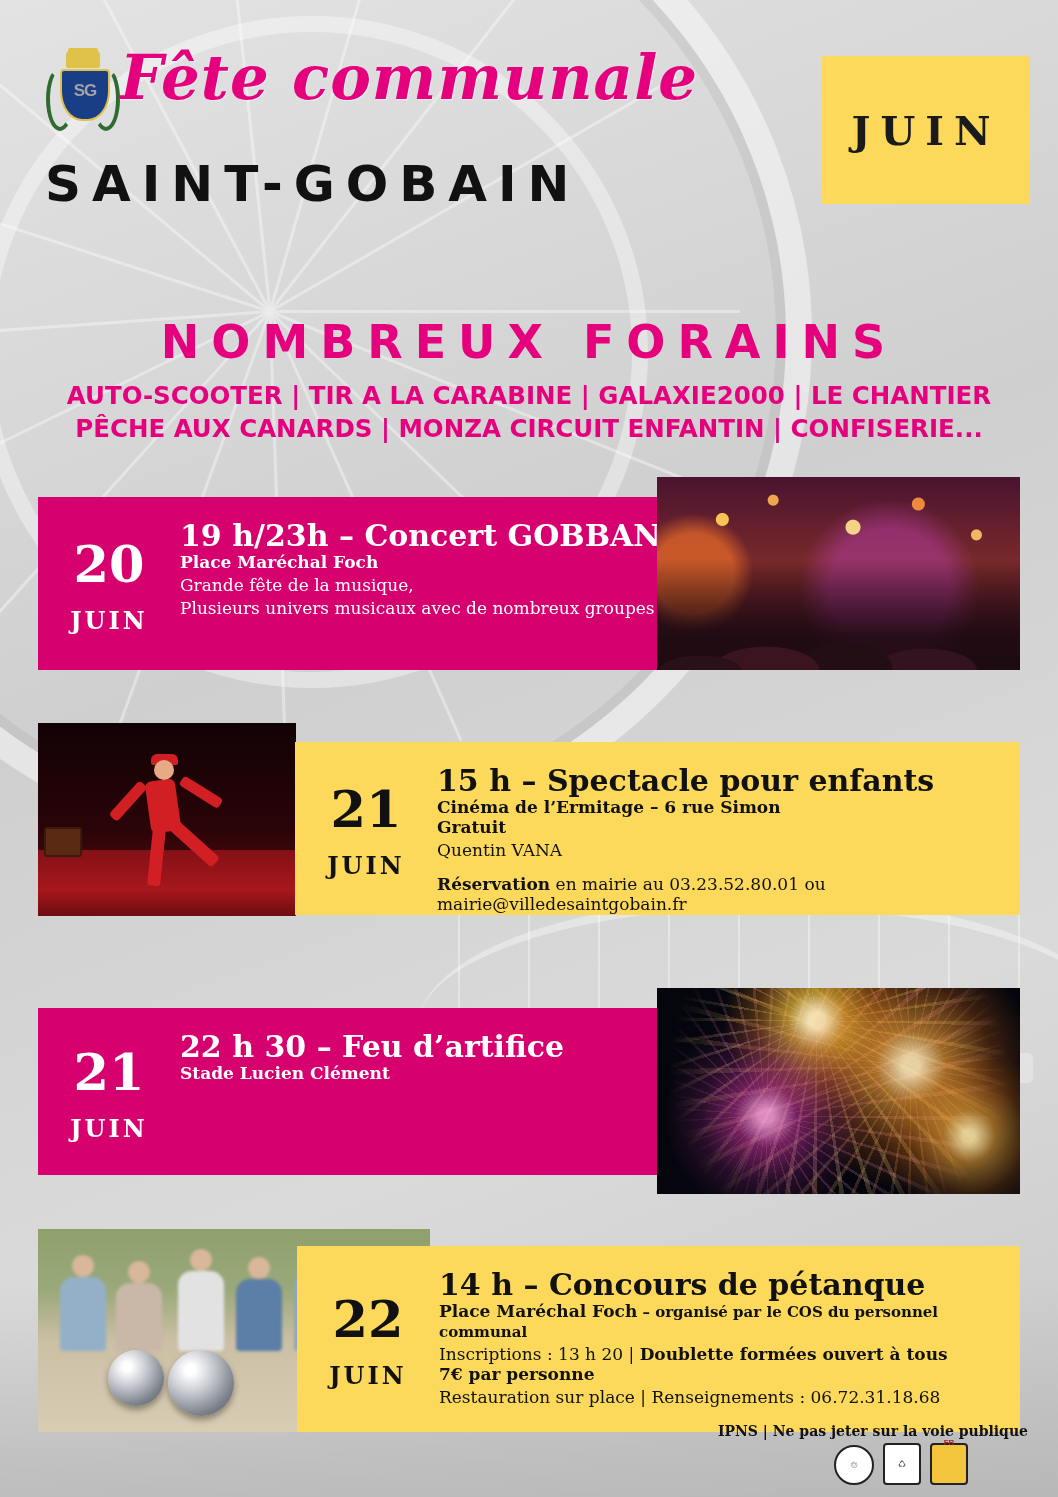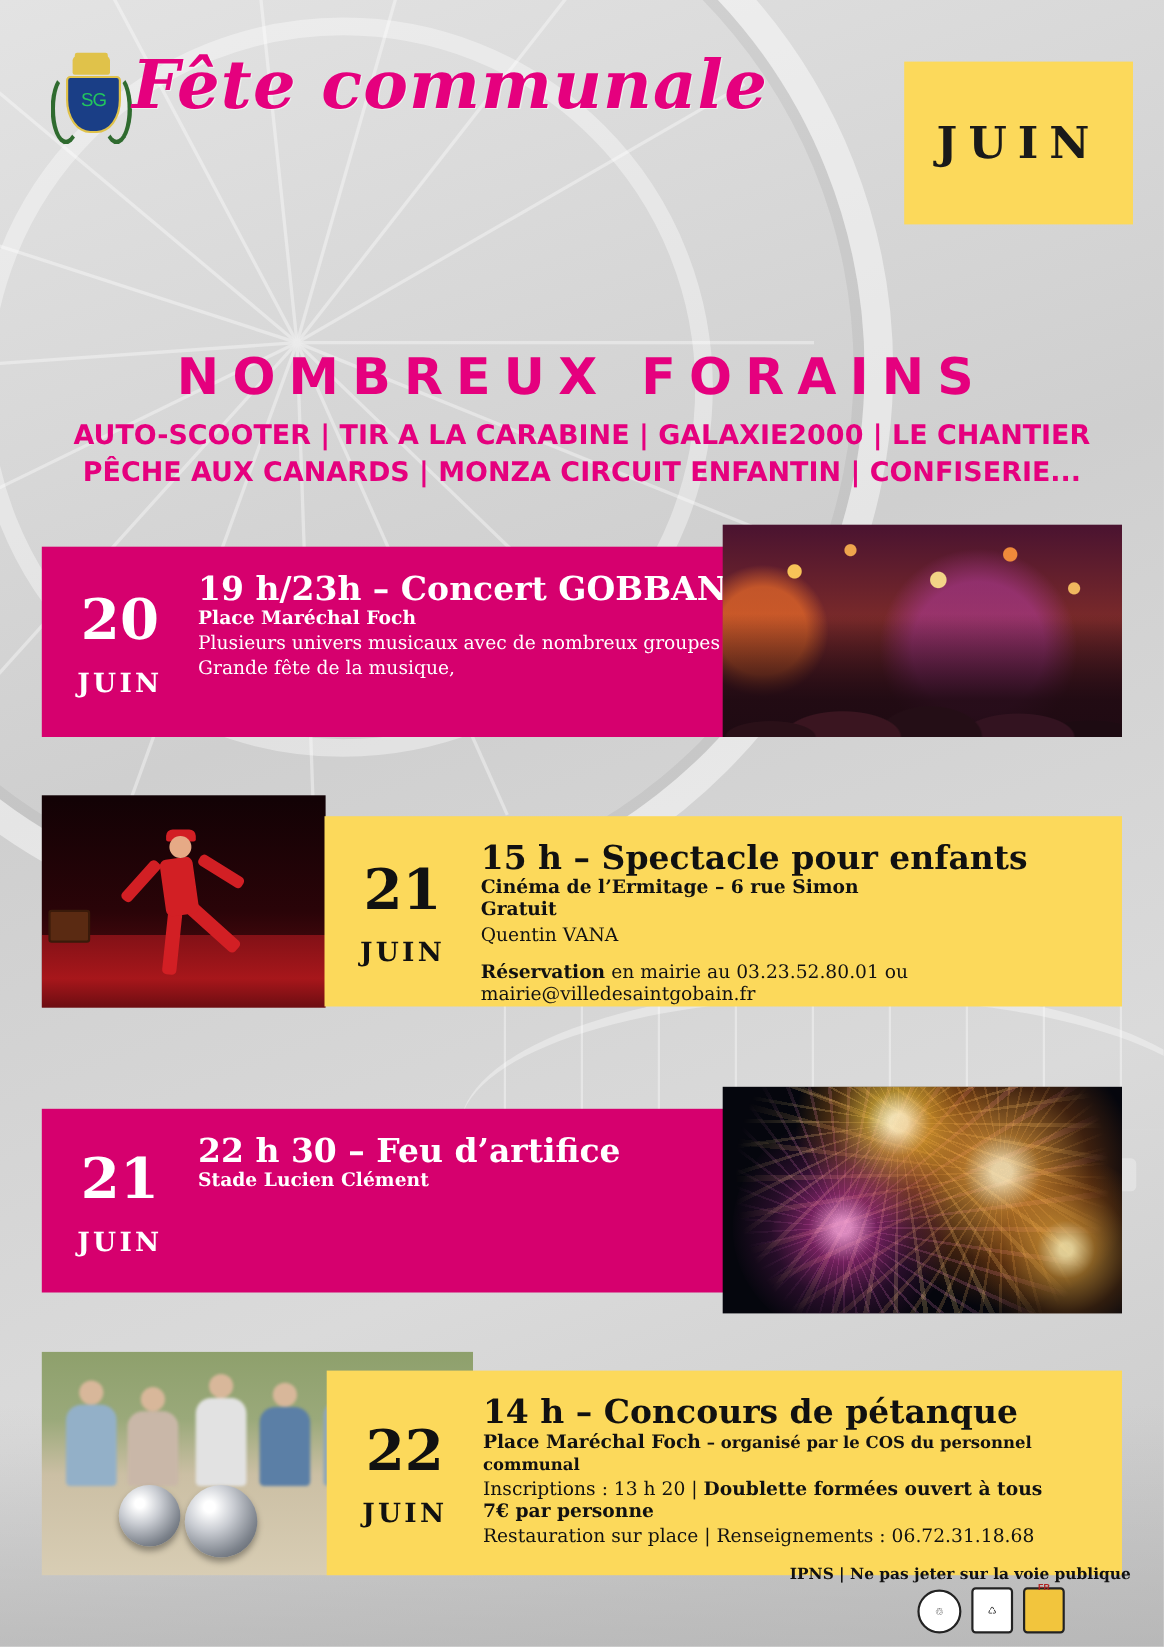--- a/index.html
+++ b/index.html
@@ -120,23 +120,23 @@
     height: 48px;
     background: #1a3e86;
     border: 2px solid #e0c24a;
     border-radius: 4px 4px 22px 22px / 4px 4px 30px 30px;
   }
   .crest .shield-inner {
     position: absolute;
     left: 50%;
     top: 10px;
     transform: translateX(-50%);
-    color: #22c55e;
+    color: #a3a3a3;
     font-size: 17px;
-    font-weight: normal;
+    font-weight: bold;
     letter-spacing: -1px;
   }
   .crest .crown {
     position: absolute;
     left: 22px;
     top: 6px;
     width: 34px;
     height: 17px;
     background: #e0c24a;
     border-radius: 4px 4px 2px 2px;
@@ -542,41 +542,42 @@
   <div class="crest">
     <div class="crown"></div>
     <div class="laurel-l"></div>
     <div class="laurel-r"></div>
     <div class="shield">
       <div class="shield-inner">SG</div>
     </div>
   </div>
 
   <div class="title-script">Fête communale</div>
+  <div class="title-city">SAINT-GOBAIN</div>
 
   <div class="date-box">
     <div class="dmonth">JUIN</div>
   </div>
 
   <div class="forains">
     <div class="big">NOMBREUX FORAINS</div>
     <div class="line">AUTO-SCOOTER | TIR A LA CARABINE | GALAXIE2000 | LE CHANTIER</div>
     <div class="line line2">PÊCHE AUX CANARDS | MONZA CIRCUIT ENFANTIN | CONFISERIE...</div>
   </div>
 
   <div class="band pink" style="left:38px; top:497px; width:982px; height:173px;">
     <div class="daynum onpink">
       <div class="n">20</div>
       <div class="m">JUIN</div>
     </div>
     <div class="details onpink">
       <div class="head">19 h/23h – Concert GOBBAN’ZIK</div>
       <div class="sub">Place Maréchal Foch</div>
+      <div class="txt">Grande fête de la musique,</div>
       <div class="txt">Plusieurs univers musicaux avec de nombreux groupes</div>
-      <div class="txt">Grande fête de la musique,</div>
     </div>
   </div>
   <div class="photo photo-concert" style="left:657px; top:477px; width:363px; height:193px;">
     <div class="crowd"></div>
   </div>
 
   <div class="photo photo-mime" style="left:38px; top:723px; width:258px; height:193px;">
     <div class="floor"></div>
     <div class="figure">
       <div class="arm1"></div>

